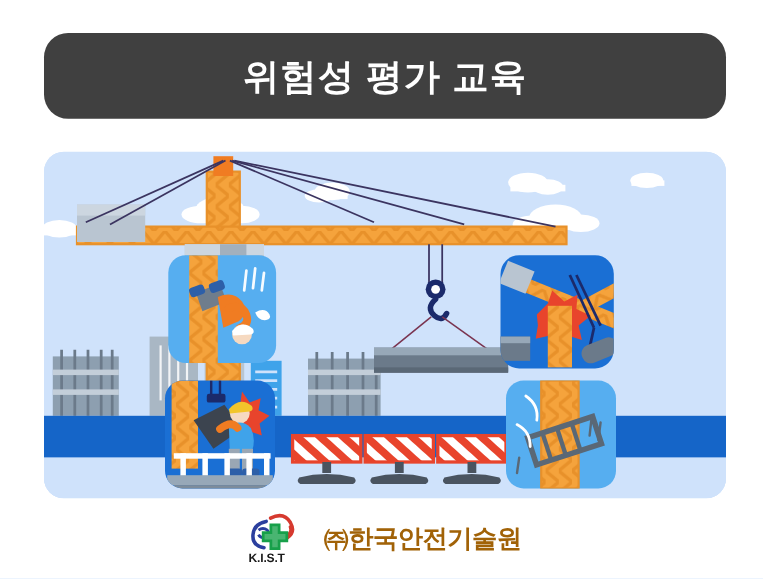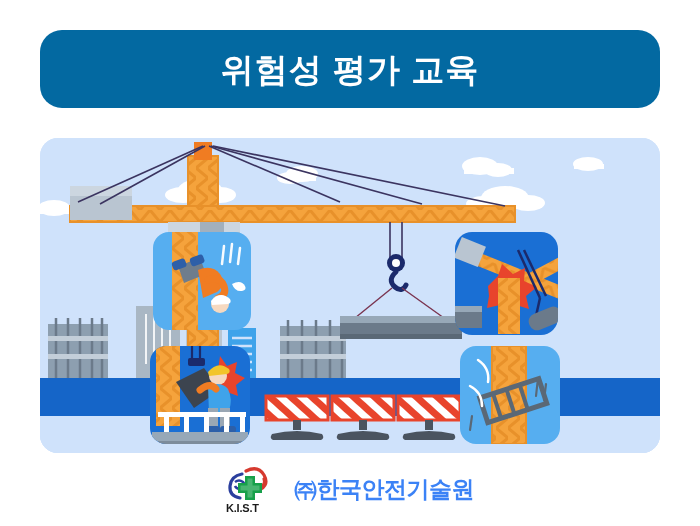--- a/index.html
+++ b/index.html
@@ -16,21 +16,21 @@
     position: relative;
   }
 
   
   #title-banner {
     position: absolute;
     left: 40px;
     top: 30px;
     width: 620px;
     height: 78px;
-    background: #0369a1;
+    background: #404040;
     border-radius: 22px;
     display: flex;
     align-items: center;
     justify-content: center;
   }
   #title-text {
     color: #ffffff;
     font-size: 33px;
     font-weight: bold;
     letter-spacing: 1px;
@@ -76,21 +76,21 @@
   #logo-kist-text {
     font-size: 11px;
     font-weight: bold;
     color: #1a1a1a;
     letter-spacing: -0.2px;
     margin-top: 1px;
   }
   #company-name {
     font-size: 23px;
     font-weight: bold;
-    color: #3b82f6;
+    color: #a16207;
     letter-spacing: -0.5px;
     margin-bottom: 4px;
   }
 </style>
 </head>
 <body>
 
 <div id="title-banner">
   <div id="title-text">위험성 평가 교육</div>
 </div>

